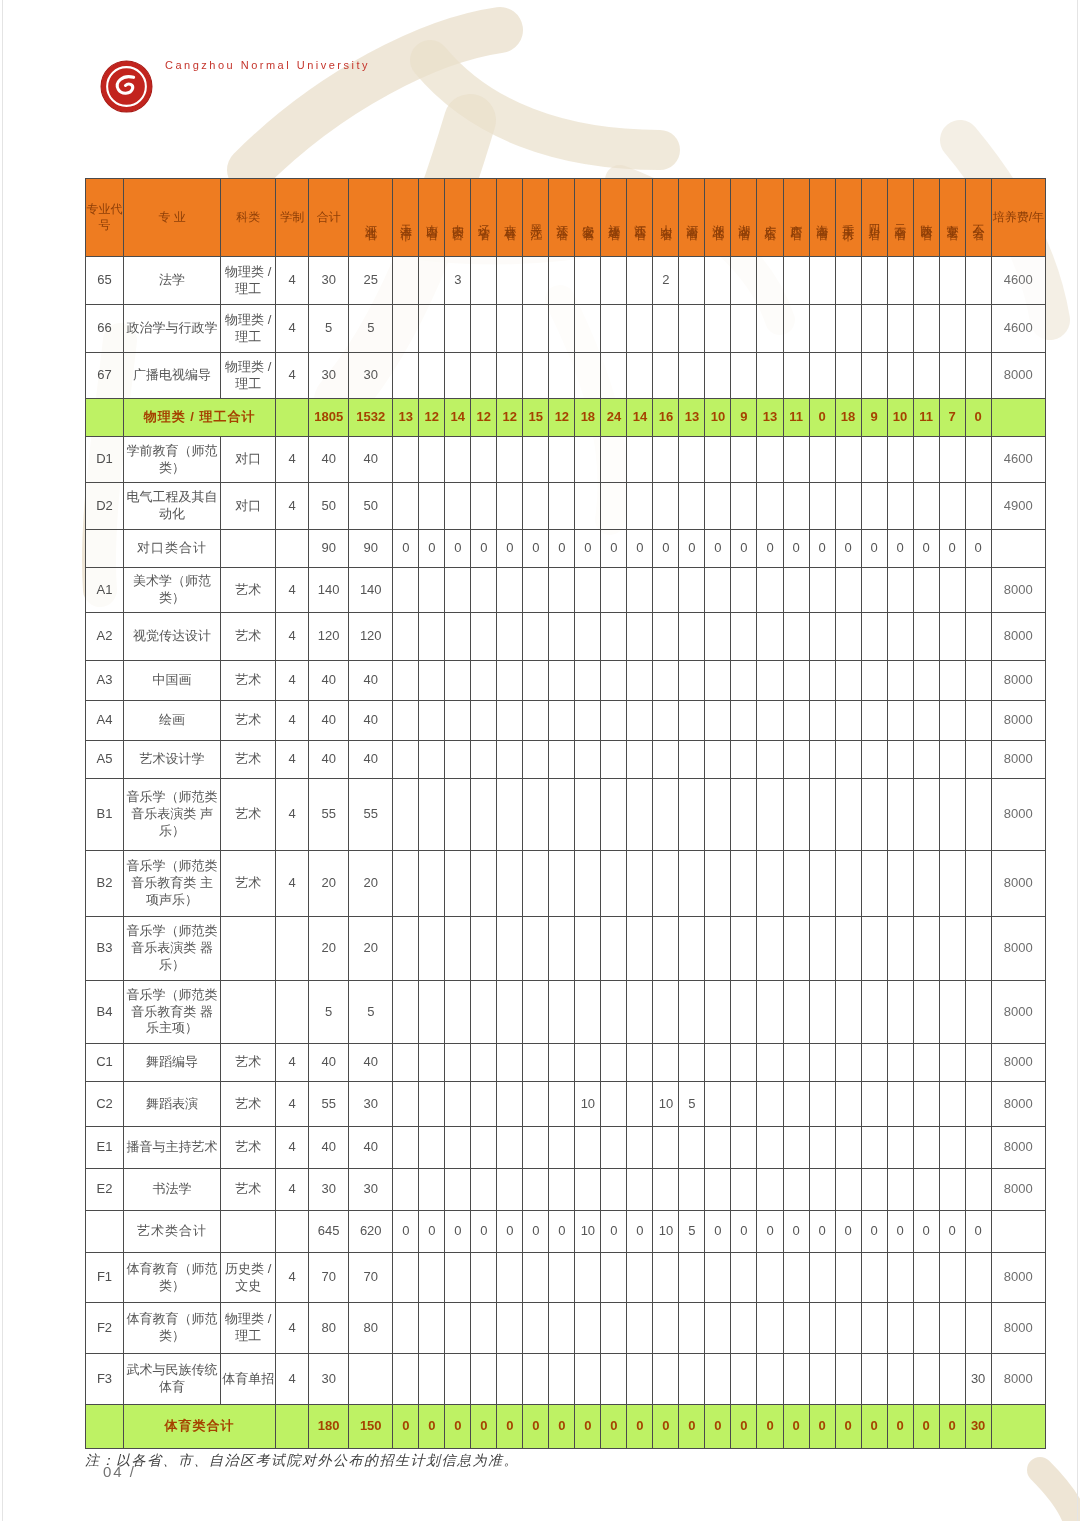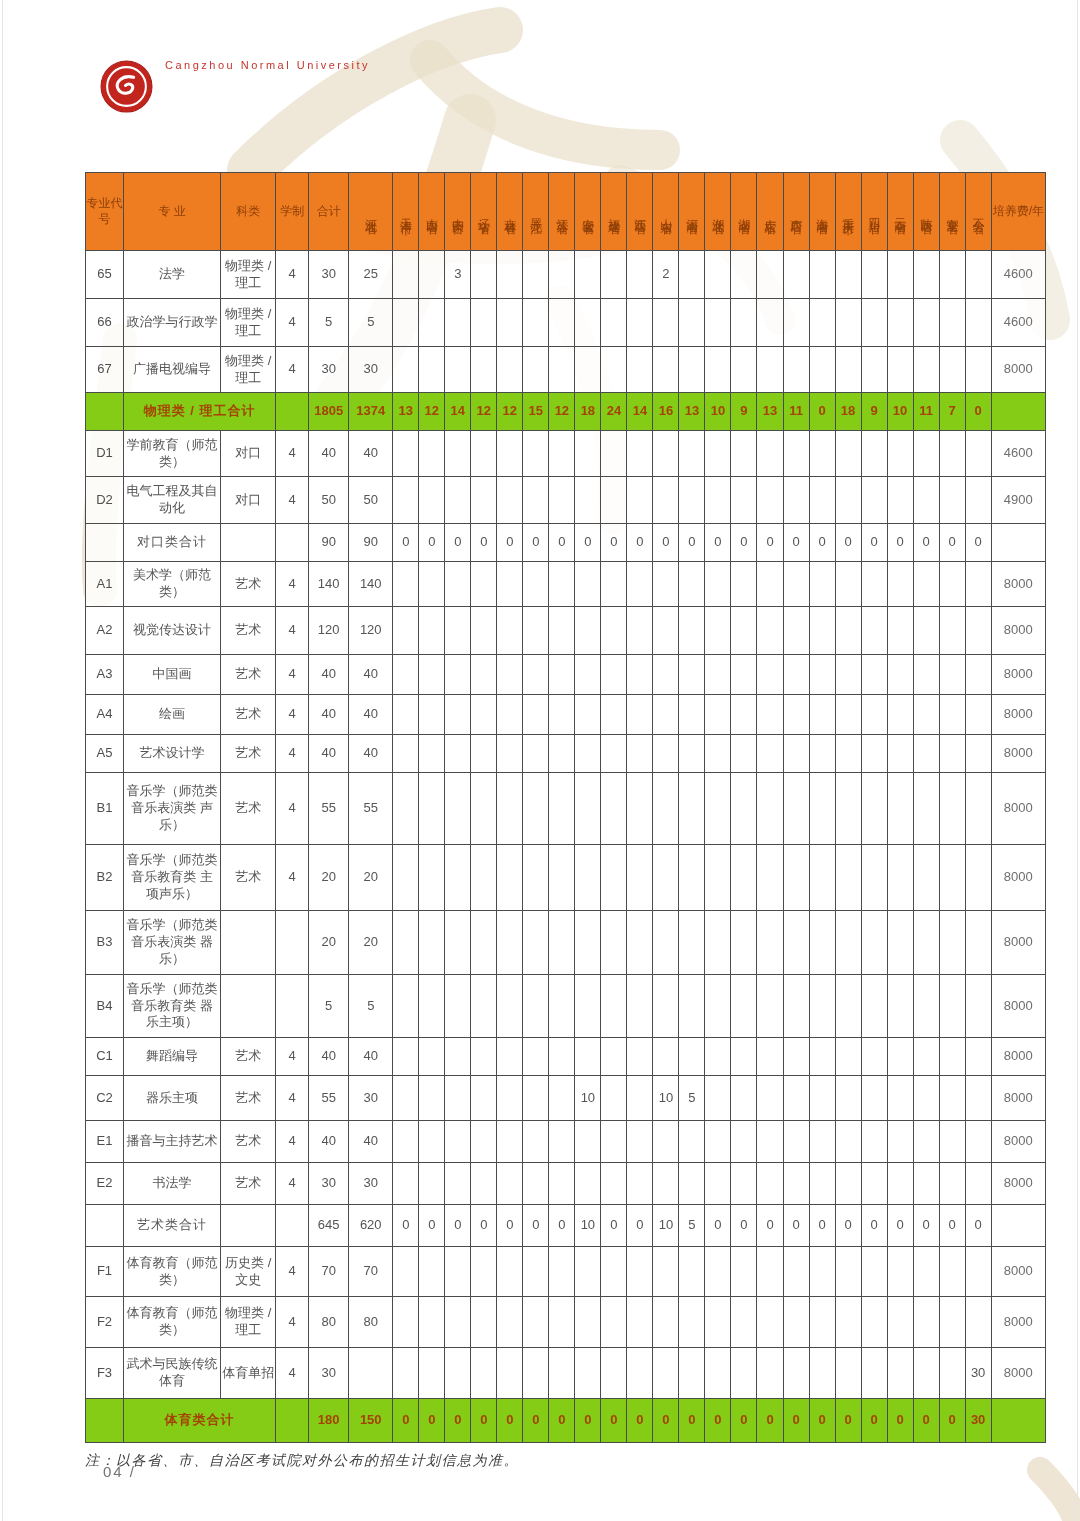--- a/index.html
+++ b/index.html
@@ -18,35 +18,35 @@
   .emblem { width:53px; height:53px; margin-top:4px; }
   .brand-text { margin-left:12px; }
   .brand-cn {
     font-size:28px; font-weight:bold; color:#c2241e; letter-spacing:4px;
     border-bottom:2px solid #c2241e; padding-bottom:4px; display:inline-block;
   }
   .brand-en { font-size:11px; color:#c5352c; letter-spacing:2.5px; margin-top:3px; }
 
   
   .plan-table {
-    position:absolute; left:85px; top:172px; width:961px;
+    position:absolute; left:85px; top:178px; width:961px;
     border-collapse:collapse; table-layout:fixed; background:transparent;
   }
   .plan-table th, .plan-table td {
     border:1px solid #4b4b4b; text-align:center; vertical-align:middle;
     color:#555555; font-size:13px; line-height:1.3; padding:2px 1px;
     overflow:hidden; background:rgba(255,255,255,0.82);
   }
   .plan-table thead th {
     background:#ee7c21; color:#8d3e07; font-weight:normal; font-size:12px;
     height:78px; padding:2px 0;
   }
   .v { writing-mode:vertical-rl; text-orientation:upright; letter-spacing:2px;
        line-height:1.05; display:inline-block; }
-  .r-sum-orange td { background:#84cc16; color:#a54300; font-weight:bold; }
+  .r-sum-orange td { background:#bef264; color:#a54300; font-weight:bold; }
   .r-sum-white td  { font-weight:normal; }
   td.lbl { letter-spacing:1px; }
   td.code { color:#4f4f4f; }
   td.fee { color:#6e6e6e; }
 
   
   .note {
     position:absolute; left:85px; top:1436px; font-family:"DejaVu Serif", serif;
     font-style:italic; font-size:14px; color:#3e3e3e; letter-spacing:1.5px;margin-top:16px;
   }
@@ -251,21 +251,21 @@
           <td></td>
           <td></td>
           <td></td>
           <td class="fee">8000</td>
         </tr>
         <tr class="r-sum-orange" style="height: 38px;">
           <td class="code"></td>
           <td class="lbl" colspan="2">物理类 / 理工合计</td>
           <td></td>
           <td>1805</td>
-          <td>1374</td>
+          <td>1532</td>
           <td>13</td>
           <td>12</td>
           <td>14</td>
           <td>12</td>
           <td>12</td>
           <td>15</td>
           <td>12</td>
           <td>18</td>
           <td>24</td>
           <td>14</td>
@@ -695,21 +695,21 @@
           <td></td>
           <td></td>
           <td></td>
           <td></td>
           <td></td>
           <td></td>
           <td class="fee">8000</td>
         </tr>
         <tr style="height: 45px;">
           <td class="code">C2</td>
-          <td>器乐主项</td>
+          <td>舞蹈表演</td>
           <td>艺术</td>
           <td>4</td>
           <td>55</td>
           <td>30</td>
           <td></td>
           <td></td>
           <td></td>
           <td></td>
           <td></td>
           <td></td>

